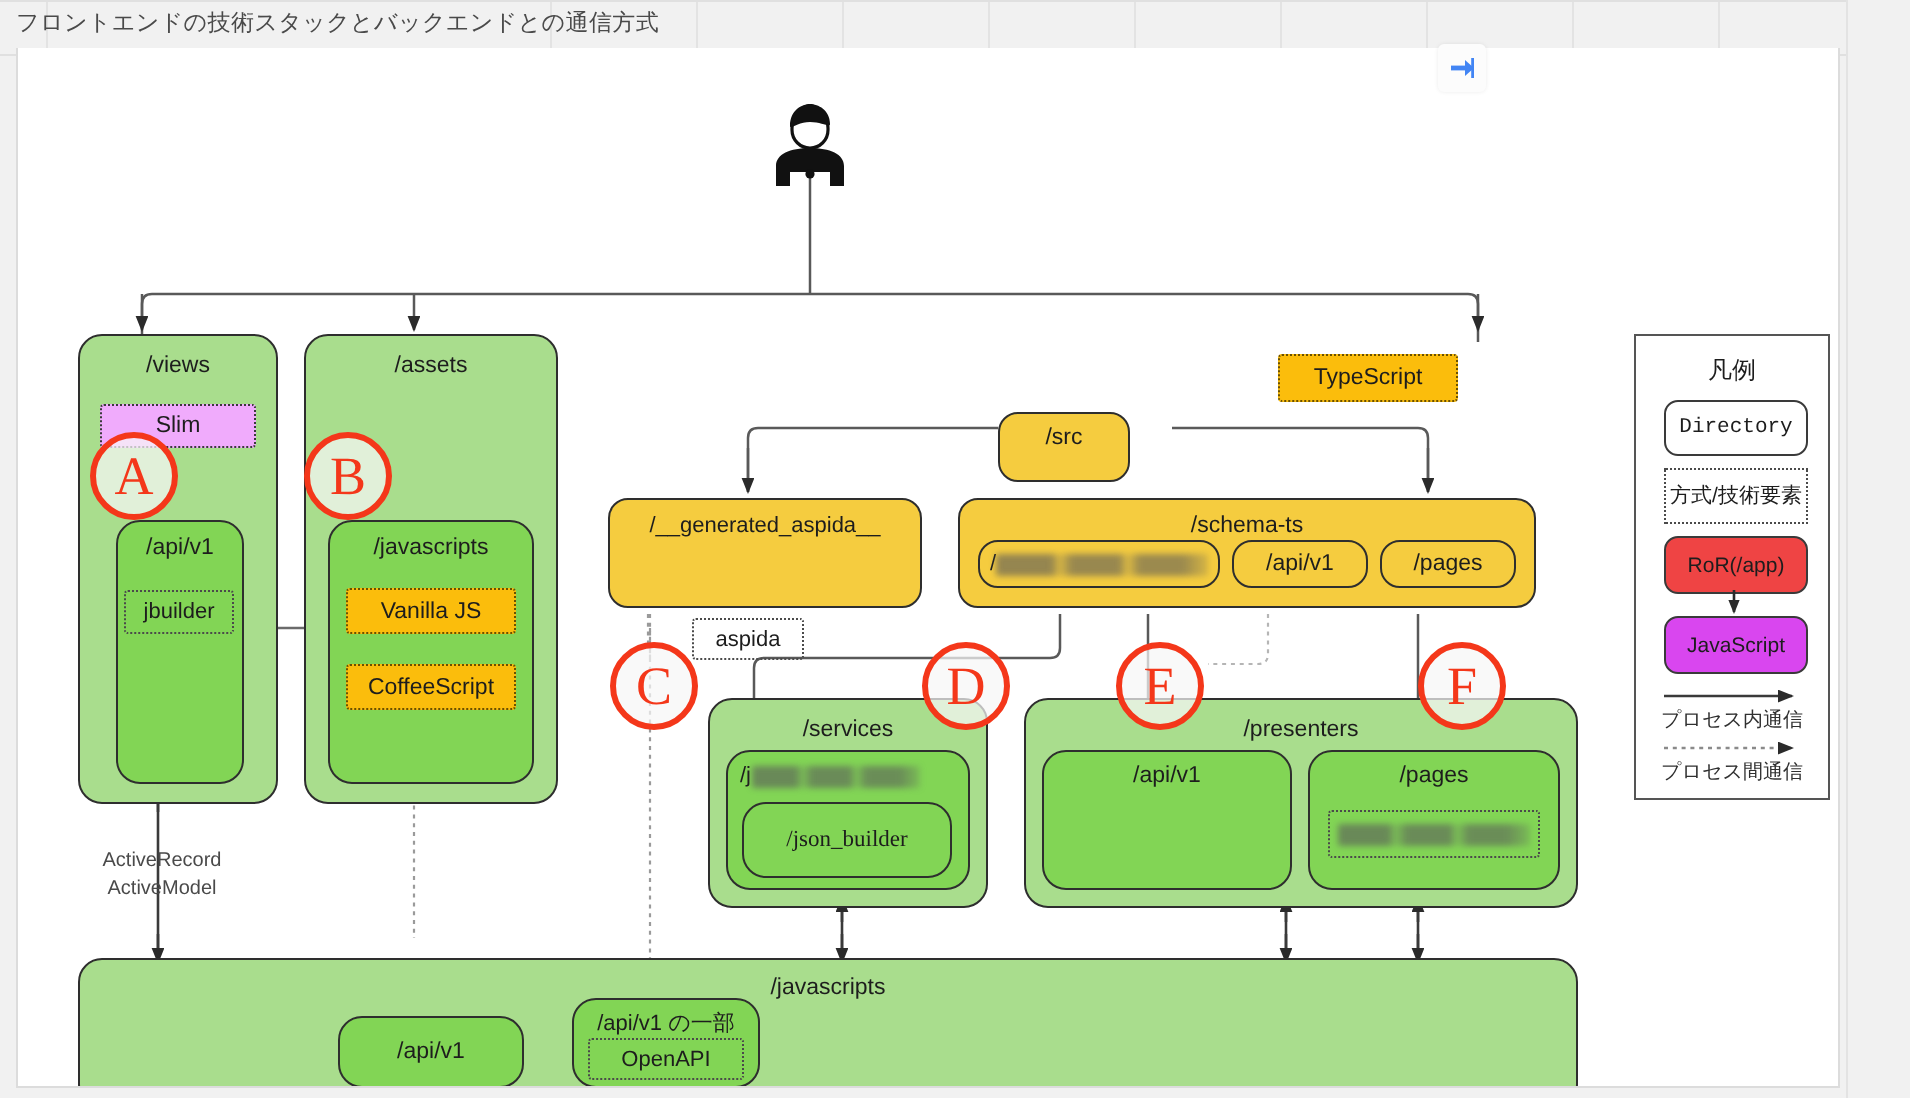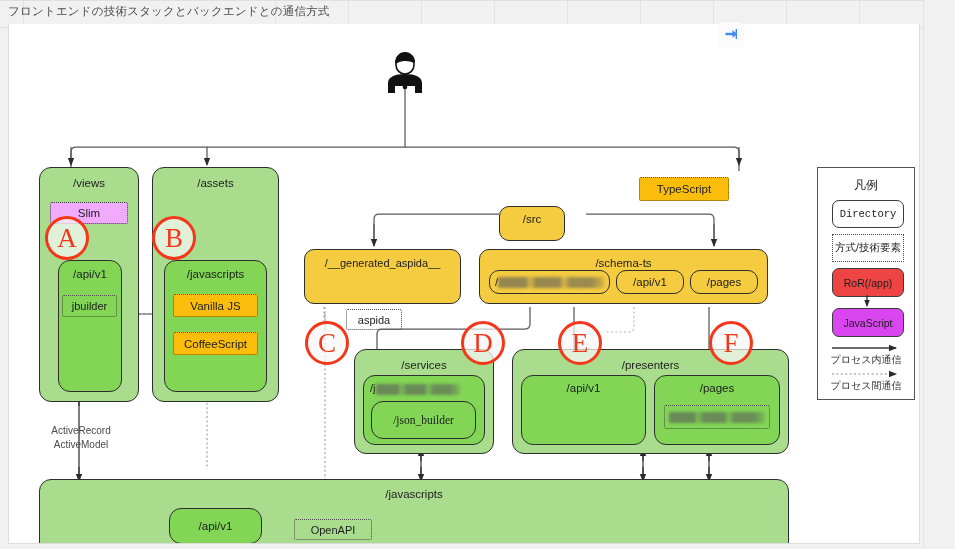--- a/index.html
+++ b/index.html
@@ -285,20 +285,23 @@
       <div class="lbl" style="top:6px">/pages</div>
     </div>
     <div class="box tech-plain ctr" style="left:655px;top:381px;width:106px;height:24px;">
       <span class="redact" style="width:96px;"></span>
     </div>
 
     <div class="box grp-green" style="left:30px;top:455px;width:750px;height:75px;">
       <div class="lbl" style="top:8px">/javascripts</div>
     </div>
     <div class="box grp-green2 ctr" style="left:160px;top:484px;width:93px;height:36px;">/api/v1</div>
+    <div class="box grp-green2" style="left:277px;top:475px;width:94px;height:45px;">
+      <div class="lbl" style="top:4px;font-size:11px;">/api/v1 の一部</div>
+    </div>
     <div class="box tech-plain ctr" style="left:285px;top:495px;width:78px;height:21px;font-size:11px;">OpenAPI</div>
 
     <div class="side-note" style="left:22px;top:400px;width:100px;">
       <span>ActiveRecord</span><br>
       <span>ActiveModel</span>
     </div>
 
     <div class="marker" style="left:36px;top:192px;">A</div>
     <div class="marker" style="left:143px;top:192px;">B</div>
     <div class="marker" style="left:296px;top:297px;">C</div>

